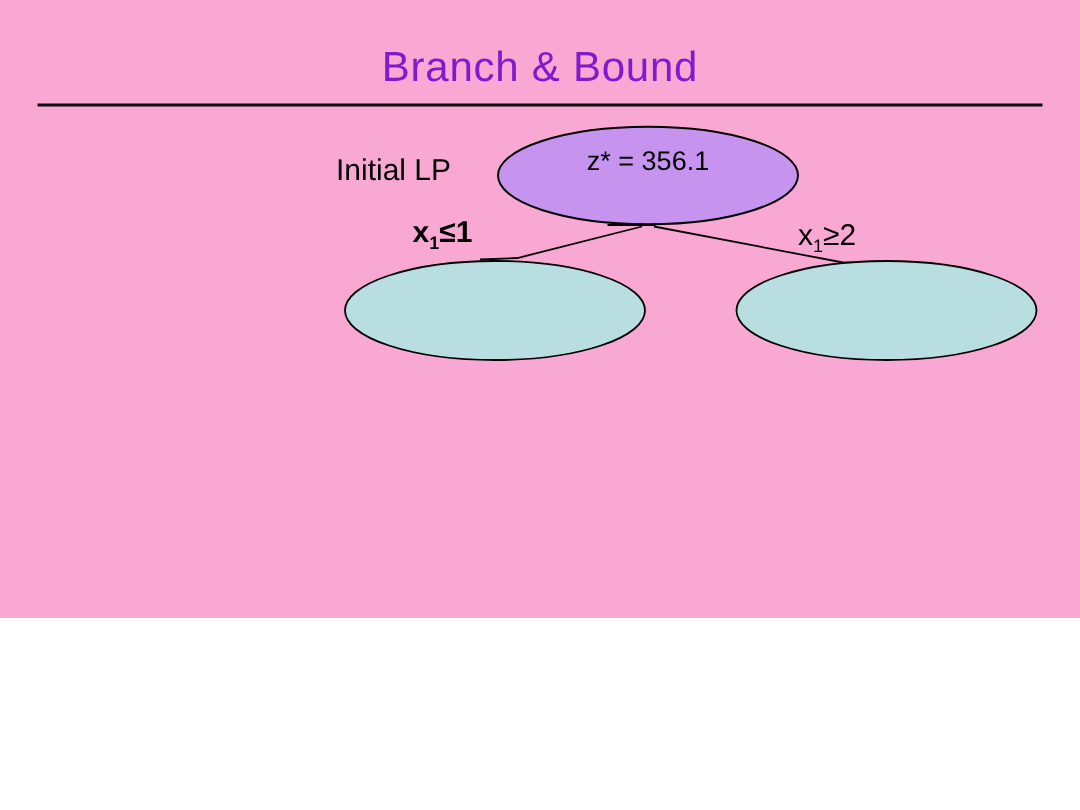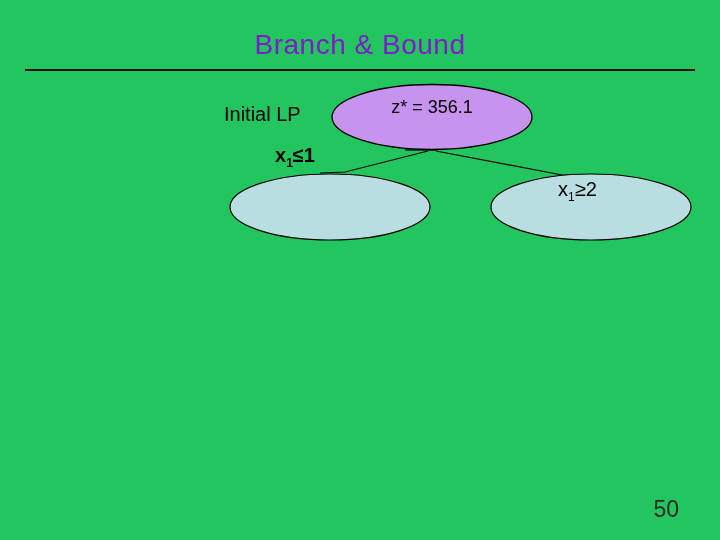--- a/index.html
+++ b/index.html
@@ -3,22 +3,22 @@
 <meta charset="utf-8">
 <style>
   html, body { margin: 0; padding: 0; }
   body {
     font-family: "Liberation Sans", sans-serif;
     background: #ffffff;
   }
   .slide {
     position: relative;
     width: 720px;
-    height: 540px;
-    background: #22c55e;
+    height: 412px;
+    background: #f9a8d4;
     overflow: hidden;
   }
   .slide-title {
     position: absolute;
     top: 30px;
     left: 0;
     width: 720px;
     text-align: center;
     font-size: 28px;
     line-height: 30px;
@@ -58,21 +58,21 @@
     position: absolute;
     font-size: 20px;
     color: #000000;
     white-space: nowrap;
   }
   .branch-label sub {
     font-size: 12px;
     line-height: 0;
   }
   .branch-label-left { top: 144px; left: 275px; font-weight: bold; }
-  .branch-label-right { top: 146px; left: 558px; margin-top: 32px; }
+  .branch-label-right { top: 146px; left: 532px; }
   .page-number {
     position: absolute;
     top: 496px;
     right: 41px;
     font-size: 23px;
     color: #2b2b2b;
   }
 </style>
 </head>
 <body>

